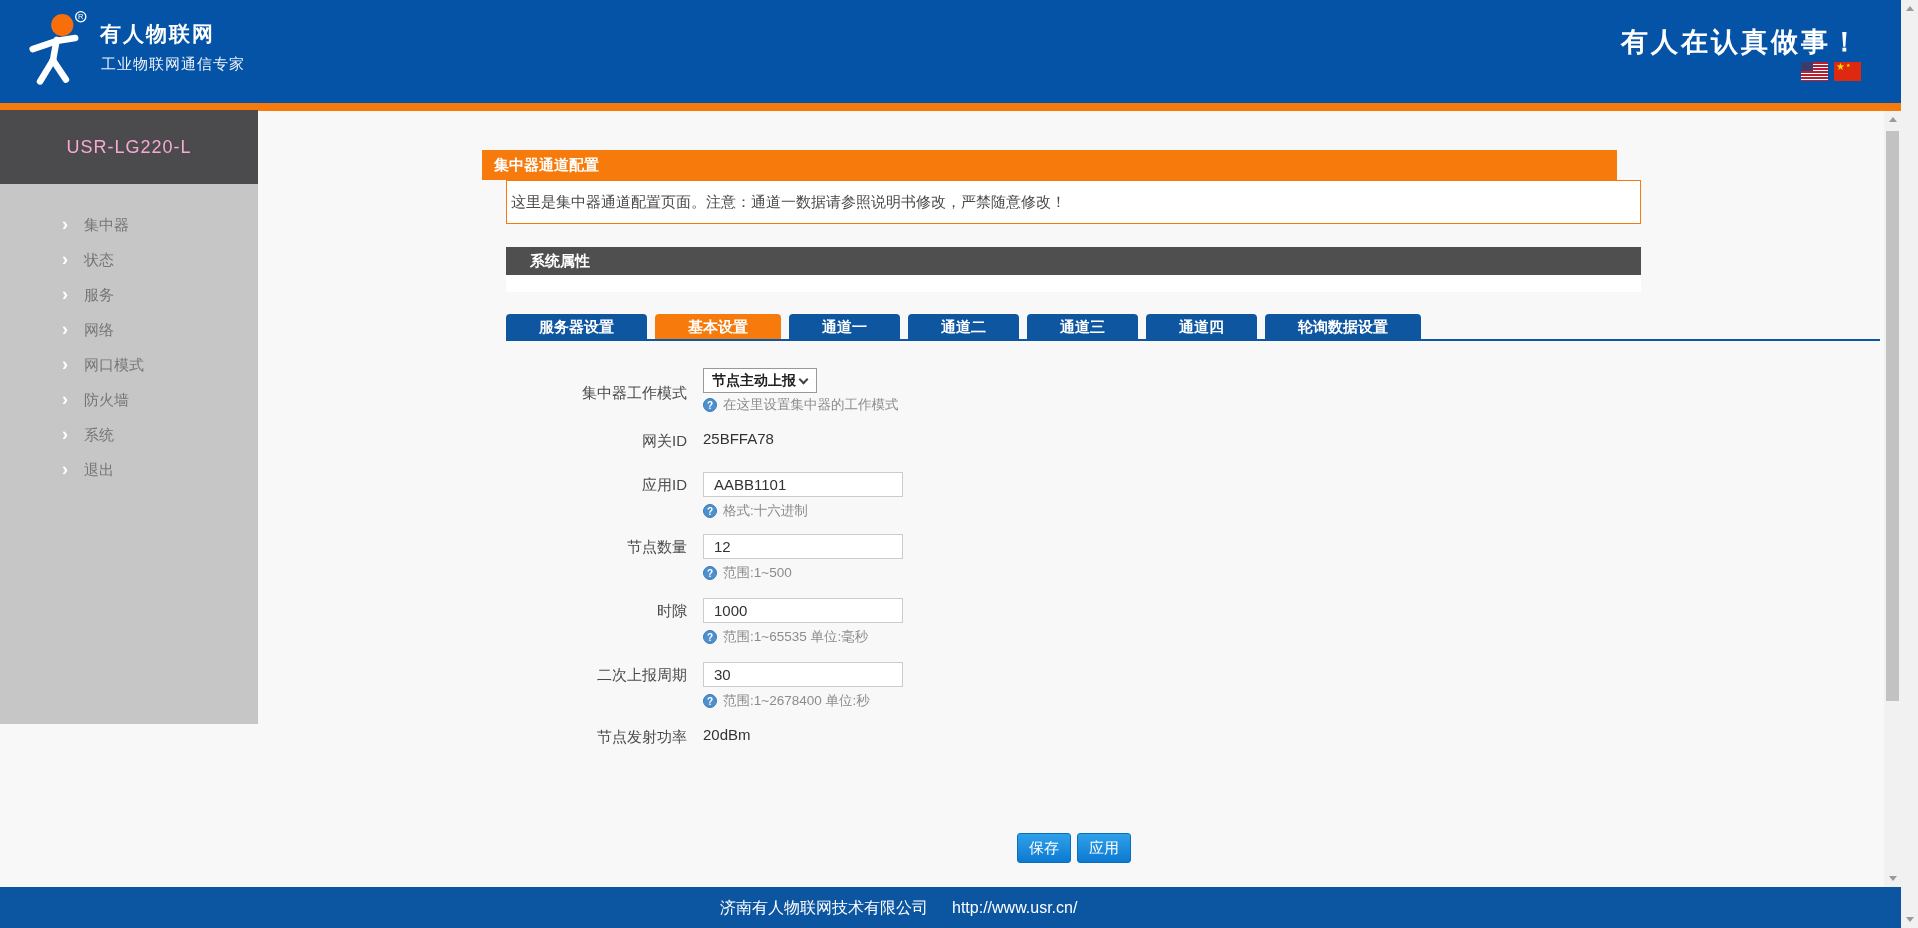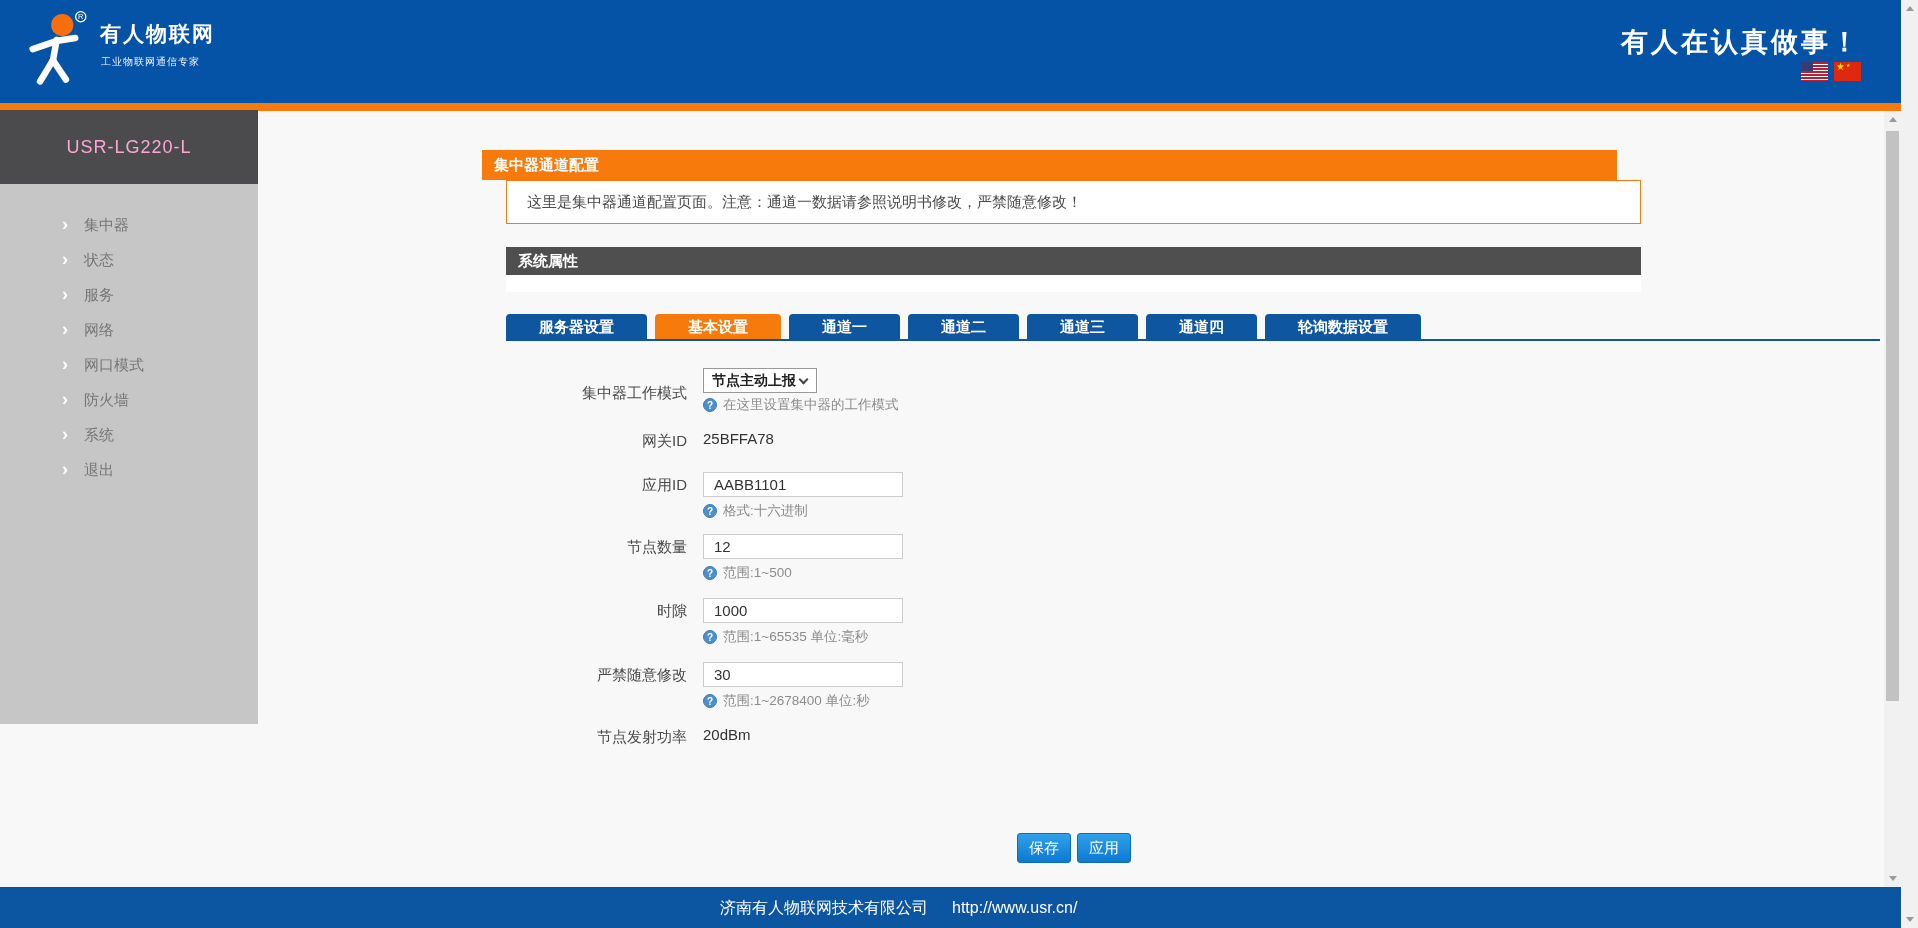--- a/index.html
+++ b/index.html
@@ -3,21 +3,21 @@
 <meta charset="utf-8">
 <style>
   * { margin:0; padding:0; box-sizing:border-box; }
   html,body { width:1918px; height:928px; overflow:hidden; background:#F8F8F8;
               font-family:"Liberation Sans","DejaVu Sans",sans-serif; }
 
   
   .header { position:absolute; left:0; top:0; width:1901px; height:103px; background:#0553A6; }
   .logo { position:absolute; left:16px; top:8px; }
   .brand { position:absolute; left:100px; top:20px; color:#fff; font-size:21px; font-weight:bold; letter-spacing:2px; }
-  .tagline { position:absolute; left:101px; top:55px; color:rgba(255,255,255,.93); font-size:10px; letter-spacing:1px; }
+  .tagline { position:absolute; left:101px; top:55px; color:rgba(255,255,255,.93); font-size:15px; letter-spacing:1px; }
   .slogan { position:absolute; right:40px; top:24px; color:#fff; font-size:27px; font-weight:bold; letter-spacing:3px; }
   .flags { position:absolute; right:40px; top:62px; display:flex; gap:6px; }
   .flag { width:27px; height:19px; position:relative; display:inline-block; cursor:pointer; }
   .flag-us { background:repeating-linear-gradient(#B22234 0 1.5px,#fff 1.5px 3px); }
   .flag-us::before { content:""; position:absolute; left:0; top:0; width:12px; height:9px; background:#3C3B6E; }
   .flag-cn { background:#DE2910; }
   .flag-cn::before { content:"★"; position:absolute; left:2px; top:-1px; color:#FFDE00; font-size:10px; line-height:12px; }
   .flag-cn::after  { content:"★"; position:absolute; left:12px; top:0px; color:#FFDE00; font-size:5px; line-height:6px; }
   .orange-stripe { position:absolute; left:0; top:103px; width:1901px; height:8px; background:#F77B0C; }
 
@@ -29,23 +29,23 @@
                color:#f9a8d4; font-size:18px; letter-spacing:1px; text-align:center; line-height:74px; }
   .sidebar { position:absolute; left:0; top:184px; width:258px; height:540px; background:#C6C6C6; padding-top:23px; }
   .side-item { height:35px; line-height:35px; cursor:pointer; position:relative; }
   .side-item .chev { position:absolute; left:62px; top:0; color:#fff; font-size:18px; font-weight:bold; }
   .side-item .lbl { position:absolute; left:84px; top:0; color:#767676; font-size:15px; }
 
   
   .title-bar { position:absolute; left:482px; top:150px; width:1135px; height:30px; background:#F77B0C;
                color:#fff; font-size:15px; font-weight:bold; line-height:30px; padding-left:12px; }
   .info-box { position:absolute; left:506px; top:180px; width:1135px; height:44px; background:#fff;
-              border:1px solid #F77B0C; color:#4a4a4a; font-size:15px; line-height:42px; padding-left:20px; }
+              border:1px solid #F77B0C; color:#4a4a4a; font-size:15px; line-height:42px; padding-left:4px; }
   .section-bar { position:absolute; left:506px; top:247px; width:1135px; height:28px; background:#4F4F4F;
-                 color:#fff; font-size:15px; font-weight:bold; line-height:28px; padding-left:12px; }
+                 color:#fff; font-size:15px; font-weight:bold; line-height:28px; padding-left:24px; }
   .white-band { position:absolute; left:506px; top:275px; width:1135px; height:17px; background:#fff; }
 
   
   .tabs { position:absolute; left:506px; top:314px; height:25px; display:flex; gap:8px; }
   .tab { height:25px; line-height:25px; padding:0 33px; background:#0F56A0; color:#fff; font-size:15px;
          font-weight:bold; border-radius:4px 4px 0 0; cursor:pointer; white-space:nowrap; }
   .tab.active { background:#F77B0C; }
   .tab-underline { position:absolute; left:506px; top:339px; width:1374px; height:2px; background:#0F56A0; }
 
   
@@ -192,21 +192,21 @@
   <span class="help-text">范围:1~500</span>
 </div>
 
 <div class="flabel" style="top:602px;">时隙</div>
 <input class="finput" style="top: 598px;" value="1000">
 <div class="help" style="top:629px;">
   <span class="help-icon"></span>
   <span class="help-text">范围:1~65535 单位:毫秒</span>
 </div>
 
-<div class="flabel" style="top:666px;">严禁随意修改</div>
+<div class="flabel" style="top:666px;">二次上报周期</div>
 <input class="finput" style="top: 662px;" value="30">
 <div class="help" style="top:693px;">
   <span class="help-icon"></span>
   <span class="help-text">范围:1~2678400 单位:秒</span>
 </div>
 
 <div class="flabel" style="top:728px;">节点发射功率</div>
 <div class="fvalue" style="top:726px;">20dBm</div>
 
 <button class="btn btn-save">保存</button>

